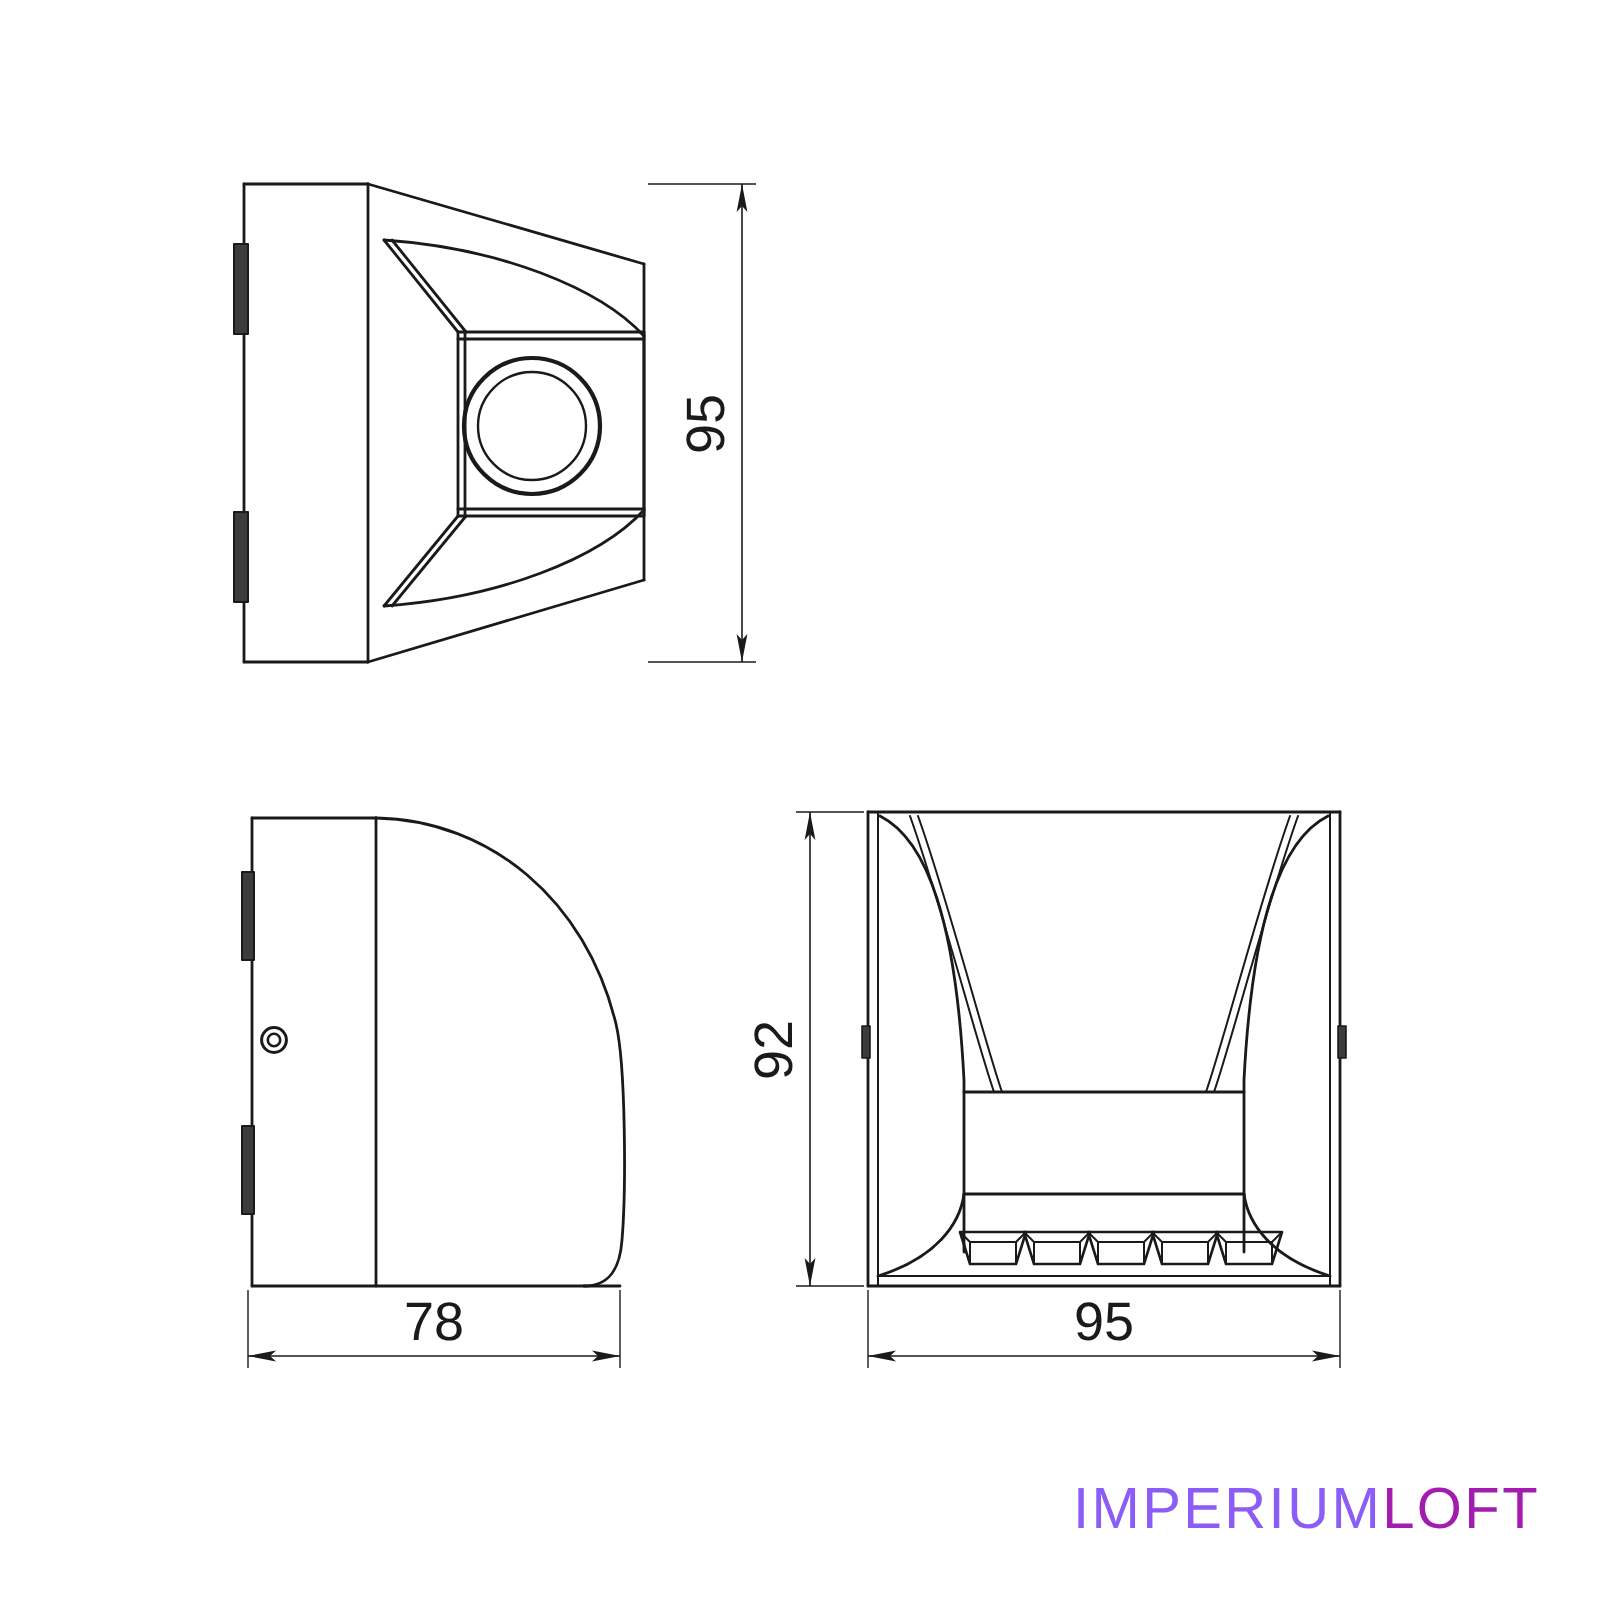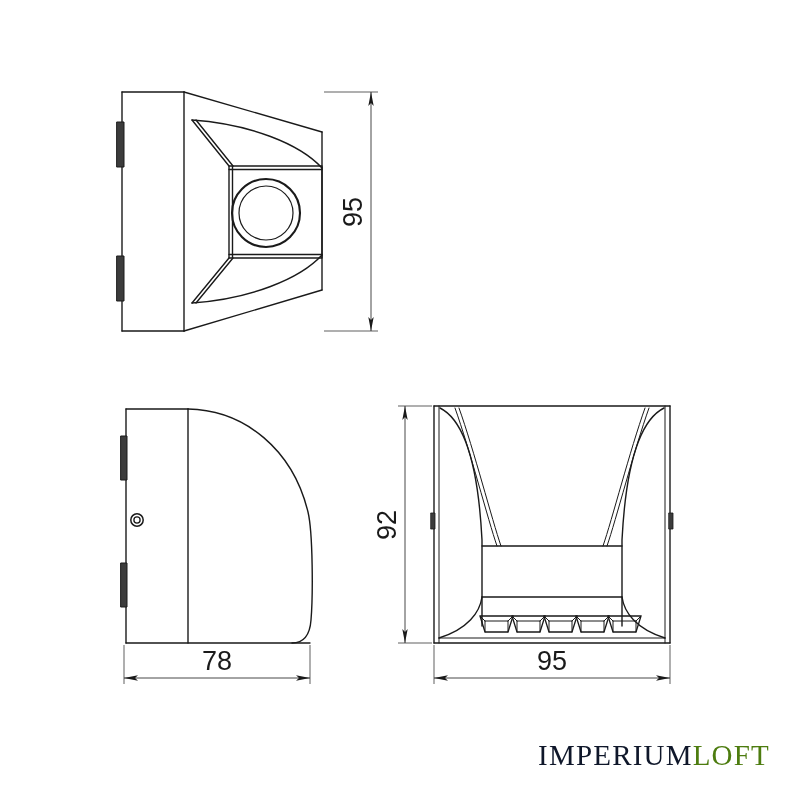--- a/index.html
+++ b/index.html
@@ -30,22 +30,22 @@
     position: absolute;
     right: 30px;
     bottom: 28px;
     font-family: "Liberation Sans", sans-serif;
     font-size: 29px;
     letter-spacing: 1.2px;
     font-weight: 300;
     white-space: nowrap;
     user-select: none;
   }
-  .wm .wm-a { color: #0f172a; font-family: Liberation Serif, serif; }
-  .wm .wm-b { color: #4d7c0f; font-family: Liberation Serif, serif; }
+  .wm .wm-a { color: #8b5cf6; }
+  .wm .wm-b { color: #a21caf; }
 </style>
 </head>
 <body>
 
 <div id="root">
 
   <svg id="sheet" viewBox="0 0 800 800" xmlns="http://www.w3.org/2000/svg">
 
     <g fill="none" stroke="#1a1a1a" stroke-width="1.4" stroke-linejoin="round" stroke-linecap="round">
 

